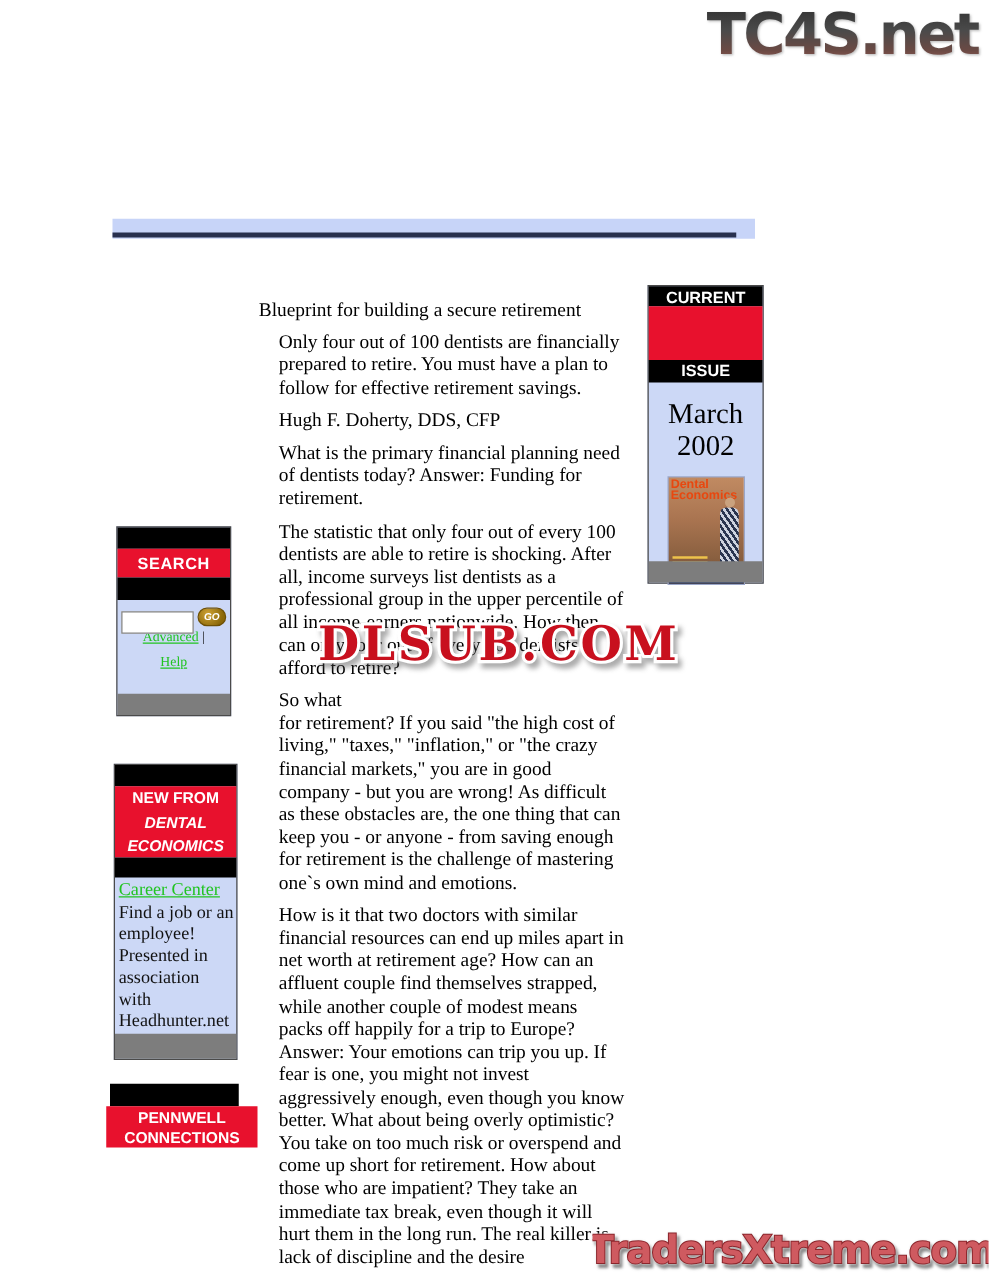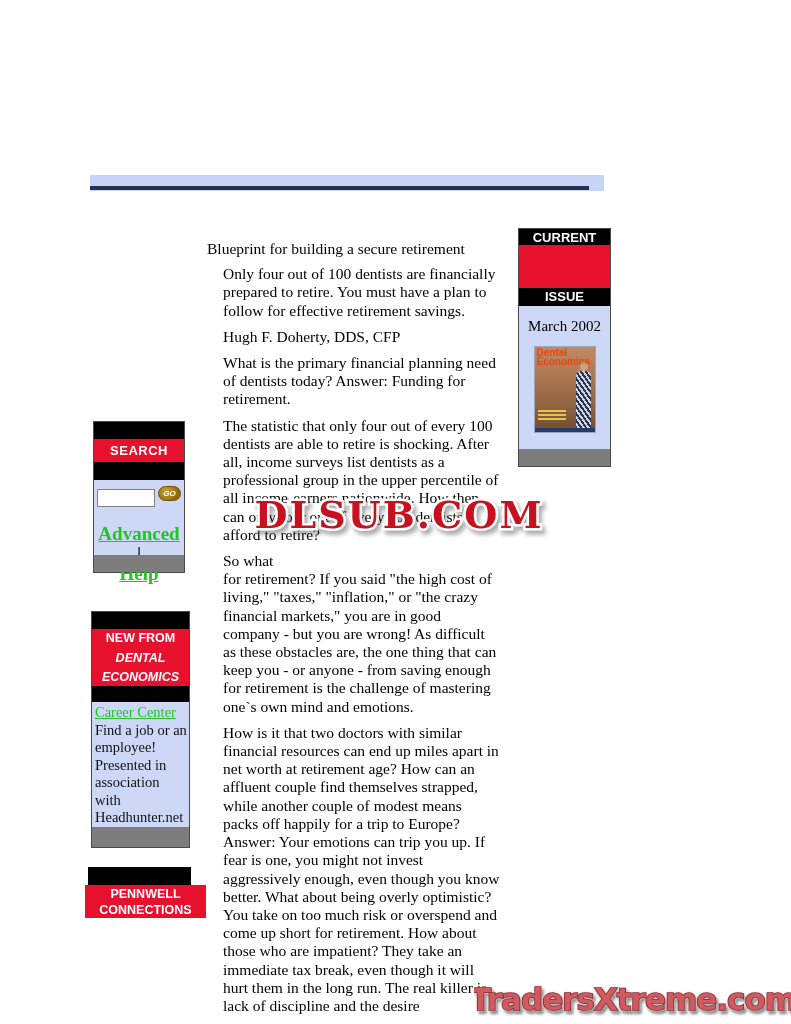--- a/index.html
+++ b/index.html
@@ -30,21 +30,21 @@
   .search-panel .bar-black{height:17px;}
   .search-panel .bar-red{height:23px;font-size:13px;letter-spacing:.5px;}
   .search-panel .bar-black2{height:18px;background:#000;}
   .search-body{position:relative;text-align:center;}
   .search-input{position:absolute;left:3px;top:9px;width:58px;height:18px;border:1px solid #808080;
                 background:#fff;box-sizing:border-box;}
   .go-btn{position:absolute;right:3px;top:6px;width:23px;height:15px;border-radius:8px;
           background:radial-gradient(circle at 35% 30%,#cda133,#8a6708 75%);
           border:1px solid #6e5005;color:#fff;font-family:"Liberation Sans",sans-serif;
           font-weight:bold;font-size:8px;line-height:11px;padding:0;cursor:pointer;font-style:italic;}
-  .search-links{padding-top:44px;font-weight:bold;font-size:19px;line-height:20px;}
+  .search-links{padding-top:20px;font-weight:normal;font-size:11px;line-height:20px;}
   .green-link{color:#21c421;text-decoration:underline;cursor:pointer;}
   .link-sep{color:#111;}
   .search-panel .bar-gray{height:17px;}
 
   
   .newfrom-panel{left:91px;top:611px;width:99px;height:237px;}
   .newfrom-panel .bar-black{height:17px;}
   .newfrom-panel .bar-red{height:57px;font-size:12.5px;line-height:18px;text-align:center;justify-content:space-between;}
   .newfrom-panel .bar-red .em{font-style:italic;}
   .newfrom-panel .bar-black2{height:16px;background:#000;}
@@ -56,21 +56,21 @@
   .pennwell-red{position:absolute;left:85px;top:885px;width:121px;height:33px;background:#e8112d;
         color:#fff;font-family:"Liberation Sans",sans-serif;font-weight:bold;font-size:12.5px;
         line-height:16px;text-align:center;padding-top:1px;box-sizing:border-box;}
 
   
   .issue-panel{left:518px;top:228px;width:93px;height:239px;}
   .issue-panel .bar-black{height:16px;}
   .issue-panel .bar-red{height:43px;font-size:13px;line-height:19px;gap:40px;}
   .issue-panel .bar-black2{height:18px;background:#000;}
   .issue-body{text-align:center;}
-  .issue-date{font-size:15px;margin-top:12px;color:#000;}
+  .issue-date{font-size:23px;margin-top:12px;color:#000;}
   .cover{position:relative;width:60px;height:85px;margin:12px auto 0;overflow:hidden;cursor:pointer;
          background:linear-gradient(180deg,#c08a62 0%,#a97450 40%,#8a6040 75%,#6d4c31 100%);
          box-shadow:0 0 0 1px #9aa6c8;}
   .cover-title{position:absolute;left:2px;top:1px;text-align:left;color:#e8470f;
          font-family:"Liberation Sans",sans-serif;font-weight:bold;font-size:10px;line-height:9px;}
   .cover-person{position:absolute;right:4px;top:24px;width:15px;height:58px;border-radius:5px 5px 2px 2px;
          background:repeating-linear-gradient(55deg,#2a3550 0 2px,#cdd3e0 2px 4px);}
   .cover-person::before{content:"";position:absolute;top:-8px;left:4px;width:8px;height:8px;
          border-radius:50%;background:#caa27e;}
   .cover-lines{position:absolute;left:3px;bottom:10px;width:28px;}
@@ -87,20 +87,21 @@
   
   .dlsub{position:absolute;left:248px;top:489px;filter:drop-shadow(3px 4px 2px rgba(70,70,70,.45));}
   .traders{position:absolute;left:474px;top:977px;
            filter:drop-shadow(0 0 1px #e8e8e8) drop-shadow(2px 3px 1px rgba(50,50,50,.55));}
 </style>
 </head>
 <body>
 
 <div class="canvas">
 
+  <div class="tc4s">TC4S.net</div>
 
   <div class="blue-bar">
     <div class="blue-bar-lines"></div>
   </div>
 
   <div class="panel search-panel">
     <div class="bar-black"></div>
     <div class="bar-red">SEARCH</div>
     <div class="bar-black2"></div>
     <div class="search-body">

